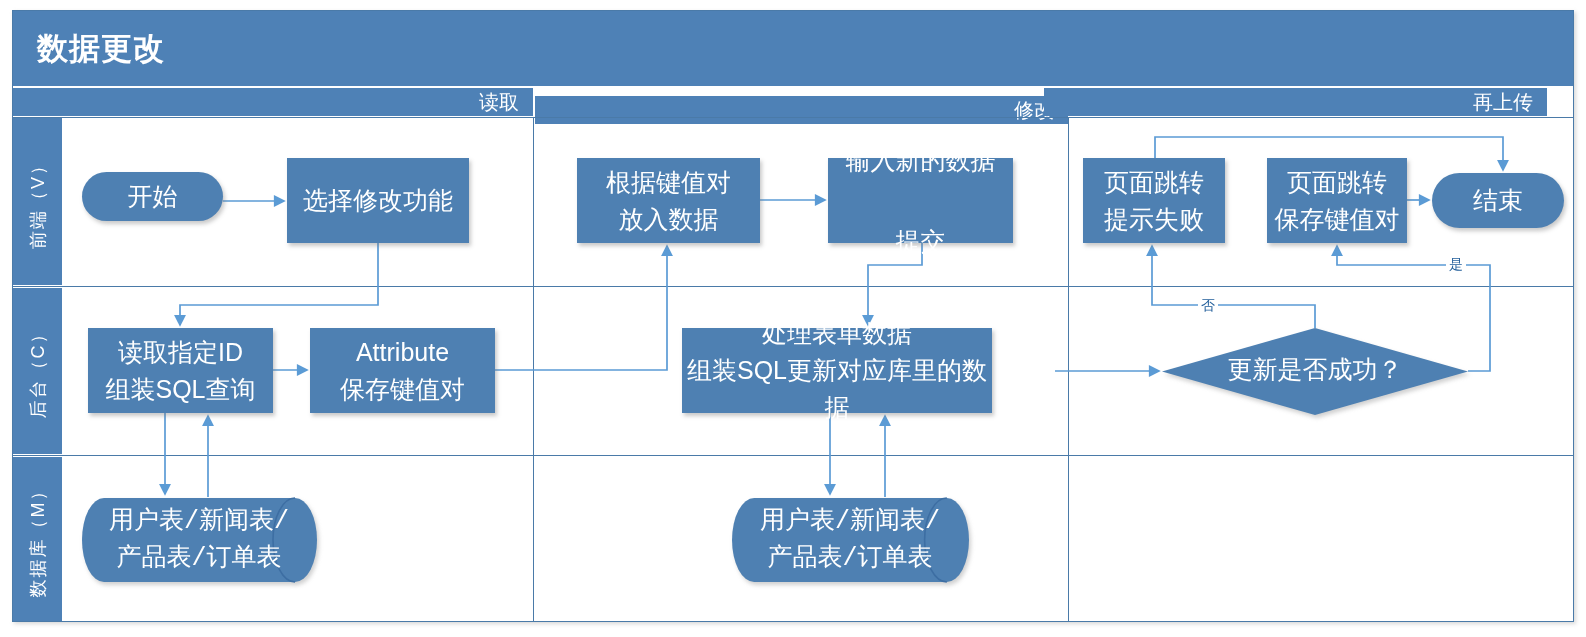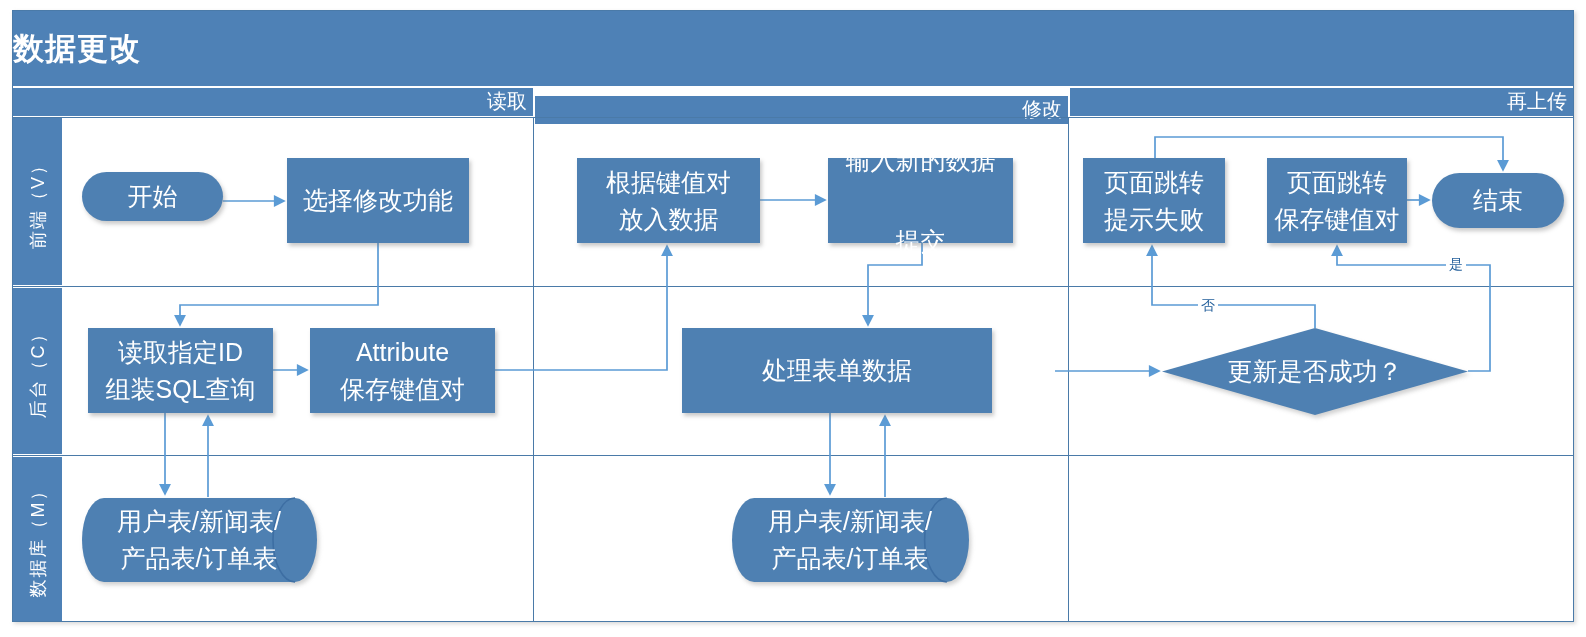--- a/index.html
+++ b/index.html
@@ -6,47 +6,47 @@
   html,body { width:1586px; height:637px; background:#ffffff; overflow:hidden;
               font-family:"Liberation Sans", sans-serif; }
   #canvas { position:relative; width:1586px; height:637px; background:#fff; }
 
   
   #frame { position:absolute; left:12px; top:10px; width:1562px; height:612px;
            border:1.5px solid var(--grid); background:#fff;
            box-shadow:2px 2px 4px rgba(170,170,170,.45); }
   #title-bar { position:absolute; left:13px; top:11px; width:1560px; height:75px;
                background:var(--band_fill); display:flex; align-items:center;
-               padding-left:0; }
+               padding-left:24px; }
   #title-bar .t { color:var(--text_on_blue); font-size:31px; font-weight:bold; letter-spacing:1px; }
 
   .phase-cell { position:absolute; top:88px; height:28px; background:var(--band_fill);
-                color:var(--text_on_blue); font-size:20px; display:flex; align-items:flex-start;
-                justify-content:flex-end; padding-right:6px; }
+                color:var(--text_on_blue); font-size:20px; display:flex; align-items:center;
+                justify-content:flex-end; padding-right:14px; }
 
   .lane-strip { position:absolute; left:13px; width:51px; background:var(--band_fill);
                 border-right:2px solid #fff; display:flex; align-items:center; justify-content:center; }
   .vlabel { transform:rotate(-90deg); white-space:nowrap; color:var(--text_on_blue);
             font-size:18px; letter-spacing:2px; }
 
   .hline { position:absolute; left:13px; width:1560px; height:1px; background:var(--grid); z-index:1; }
   .vline { position:absolute; top:117px; width:1px; height:504px; background:var(--grid); z-index:1; }
 
   
   #connectors { position:absolute; left:0; top:0; width:1586px; height:637px; z-index:2; }
   #connectors polyline { fill:none; stroke:var(--connector); stroke-width:1.7px; marker-end:url(#arr); }
   .arrowhead { fill:var(--connector); }
 
   
   .node { position:absolute; z-index:3; color:var(--text_on_blue); font-size:25px; }
   .node.rect, .node.stadium { background:var(--shape_fill); display:flex; flex-direction:column;
               justify-content:center; align-items:center; text-align:center; line-height:37px;
               box-shadow:2px 3px 4px rgba(120,120,120,.4); }
   .node.stadium { border-radius:999px; line-height:normal; }
-  .node.diamond-wrap, .node.cyl-wrap { background:transparent; }
+  .node.diamond-wrap, .node.cyl-wrap { background:transparent;font-family:Liberation Mono, monospace; }
   .node.diamond-wrap svg, .node.cyl-wrap svg { position:absolute; inset:0; width:100%; height:100%;
               filter:drop-shadow(2px 3px 2px rgba(120,120,120,.35)); }
   .diamond-fill { fill:var(--shape_fill); }
   .cyl-body { fill:var(--shape_fill); }
   .cyl-crescent { fill:none; stroke:#3d6ea3; stroke-width:1.6px; }
   .shape-label { position:absolute; inset:0; display:flex; flex-direction:column;
                  justify-content:center; align-items:center; text-align:center; line-height:37px; }
 
   .edge-label { position:absolute; z-index:4; background:#fff; color:var(--edge_label);
                 font-size:14px; line-height:16px; padding:0 3px; }
@@ -61,21 +61,21 @@
   <div id="title-bar">
     <span class="t">数据更改</span>
   </div>
 
   <div class="phase-cell" style="left:13px;width:520px;">
     <span>读取</span>
   </div>
   <div class="phase-cell" style="left:535px;width:533px;margin-top:8px;">
     <span>修改</span>
   </div>
-  <div class="phase-cell" style="left:1070px;width:503px;">
+  <div class="phase-cell" style="left:1044px;width:503px;">
     <span>再上传</span>
   </div>
 
   <div class="lane-strip" style="top:118px;height:167px;">
     <span class="vlabel">前端（V）</span>
   </div>
   <div class="lane-strip" style="top:288px;height:166px;">
     <span class="vlabel">后台（C）</span>
   </div>
   <div class="lane-strip" style="top:457px;height:164px;">
@@ -143,20 +143,21 @@
   <div class="node rect" style="left:88px;top:328px;width:185px;height:85px;">
     <span>读取指定ID</span>
     <span>组装SQL查询</span>
   </div>
   <div class="node rect" style="left:310px;top:328px;width:185px;height:85px;">
     <span>Attribute</span>
     <span>保存键值对</span>
   </div>
   <div class="node rect" style="left:682px;top:328px;width:310px;height:85px;">
     <span>处理表单数据</span>
+    <span>组装SQL更新对应库里的数据</span>
   </div>
   <div class="node diamond-wrap" style="left:1162px;top:328px;width:306px;height:87px;">
     <svg viewBox="0 0 306 87" preserveAspectRatio="none">
       <polygon class="diamond-fill" points="153,0 306,43.5 153,87 0,43.5"></polygon>
     </svg>
     <span class="shape-label">更新是否成功？</span>
   </div>
 
   <div class="node cyl-wrap" style="left:80px;top:497px;width:238px;height:86px;">
     <svg viewBox="0 0 238 86" preserveAspectRatio="none">

